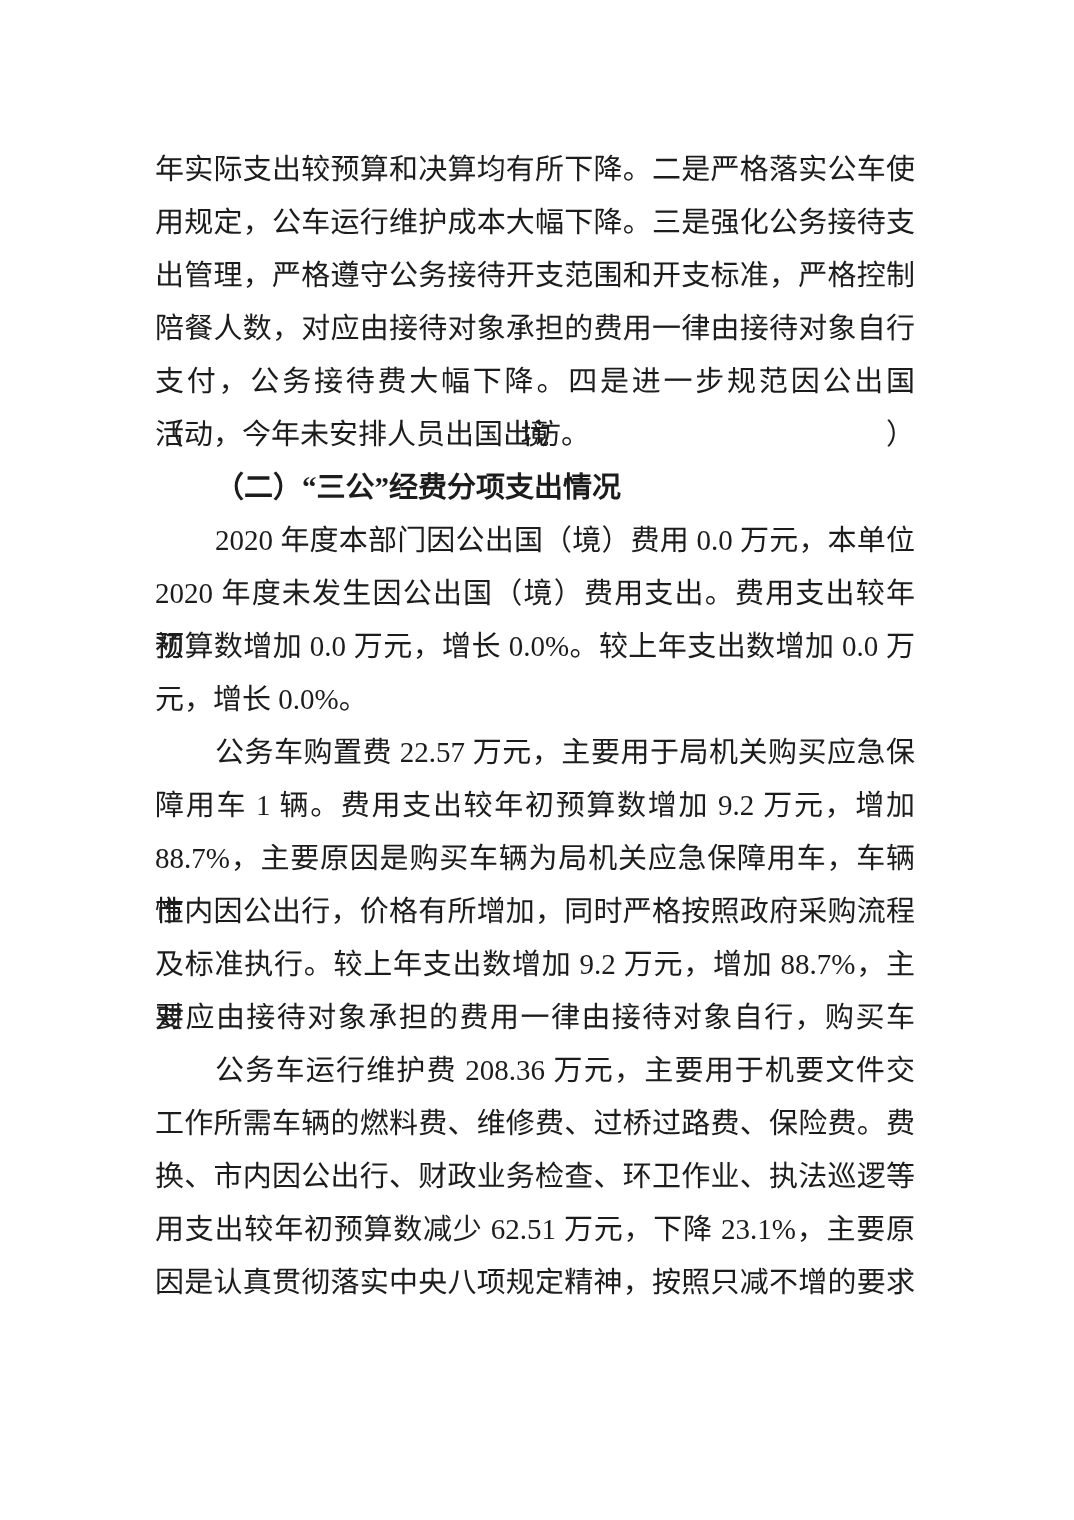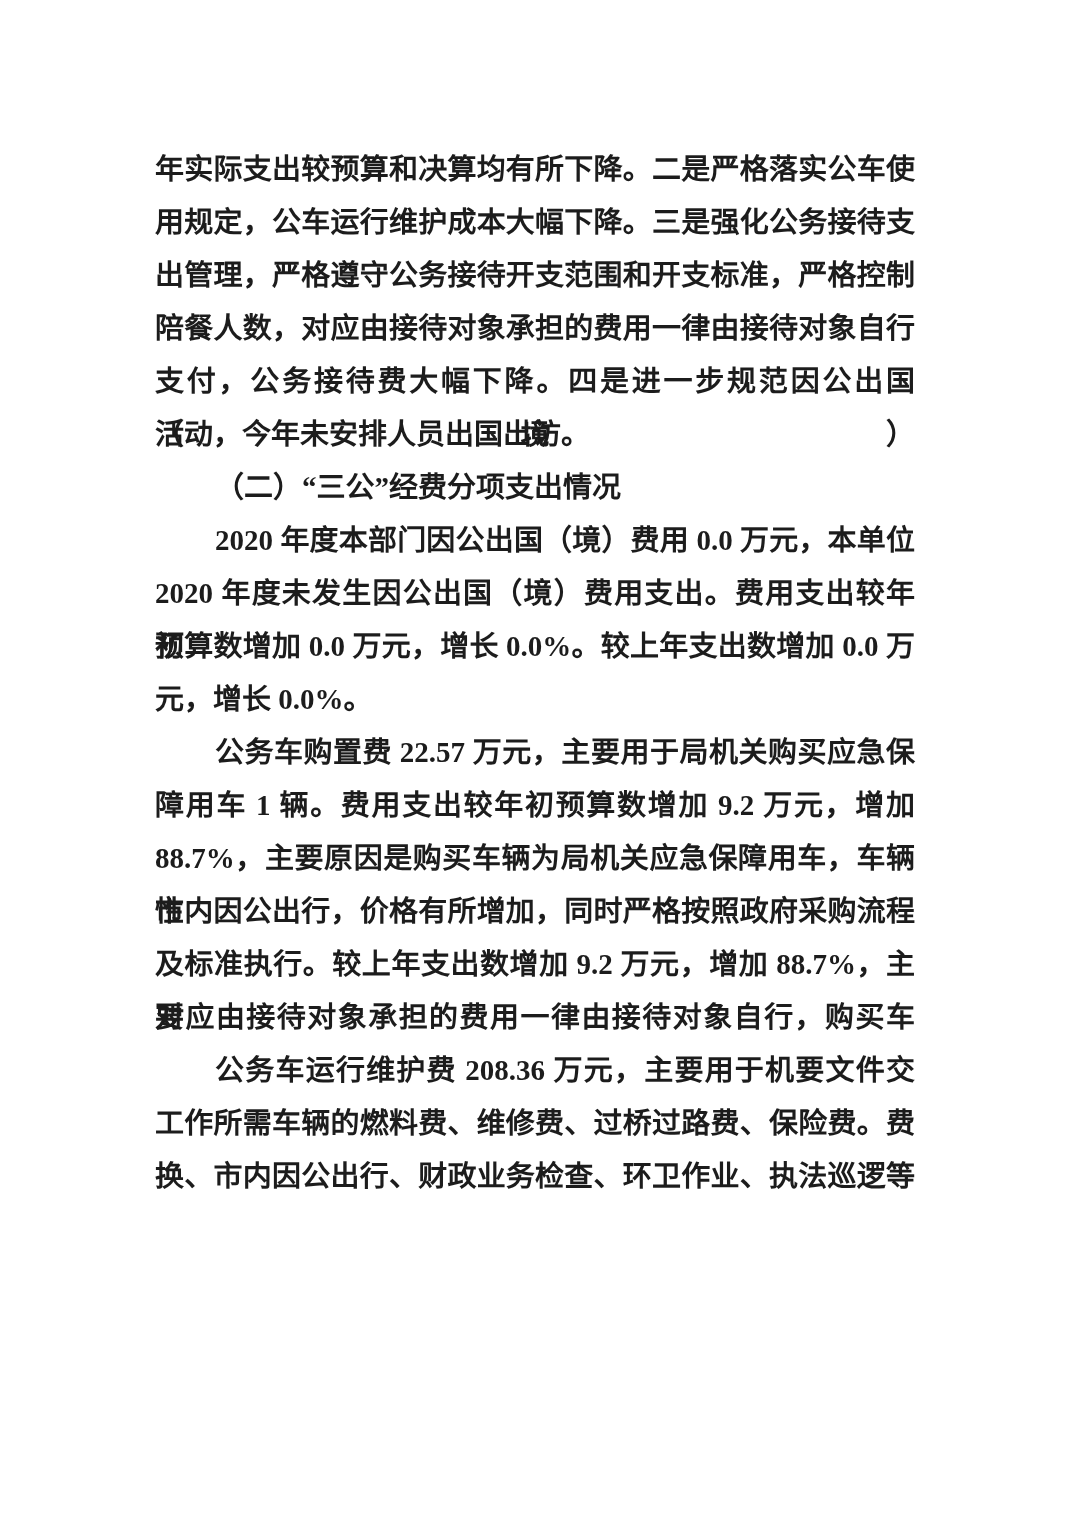--- a/index.html
+++ b/index.html
@@ -21,21 +21,20 @@
     top: 143px;
     width: 760px;
   }
   .line {
     height: 53px;
     line-height: 53px;
     font-size: 29px;
     letter-spacing: 0;
     white-space: normal;
     overflow: visible;
-    font-weight: bold;
   }
   
   .j {
     text-align: justify;
     text-align-last: justify;
   }
   
   .l {
     text-align: right;
     text-align-last: left;
@@ -66,13 +65,15 @@
   <div class="line l">元，增长 0.0%。</div>
   <div class="line j ind">公务车购置费 22.57 万元，主要用于局机关购买应急保</div>
   <div class="line j">障用车 1 辆。费用支出较年初预算数增加 9.2 万元，增加</div>
   <div class="line j">88.7%，主要原因是购买车辆为局机关应急保障用车，车辆性</div>
   <div class="line j">市内因公出行，价格有所增加，同时严格按照政府采购流程</div>
   <div class="line j">及标准执行。较上年支出数增加 9.2 万元，增加 88.7%，主要</div>
   <div class="line j">对应由接待对象承担的费用一律由接待对象自行，购买车</div>
   <div class="line j ind">公务车运行维护费 208.36 万元，主要用于机要文件交</div>
   <div class="line j">工作所需车辆的燃料费、维修费、过桥过路费、保险费。费</div>
   <div class="line j">换、市内因公出行、财政业务检查、环卫作业、执法巡逻等</div>
+  <div class="line j">用支出较年初预算数减少 62.51 万元，下降 23.1%，主要原</div>
+  <div class="line j">因是认真贯彻落实中央八项规定精神，按照只减不增的要求</div>
 </div>
 
 </body></html>

